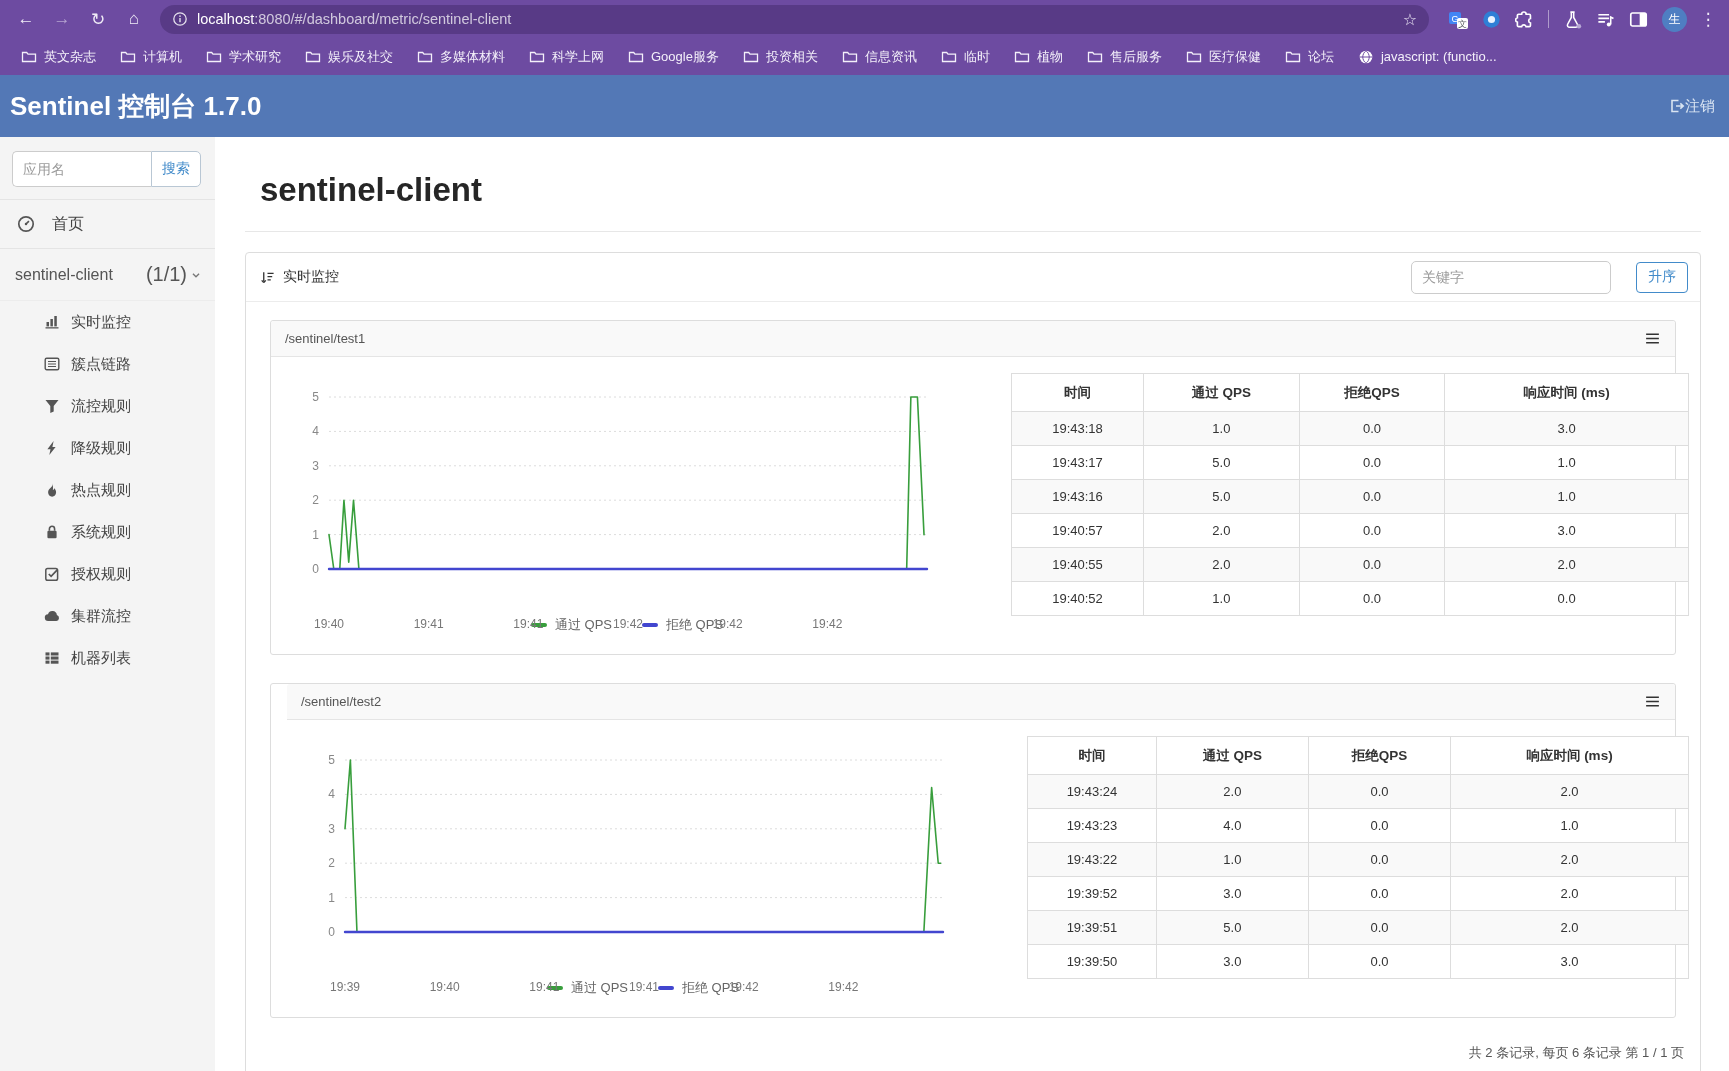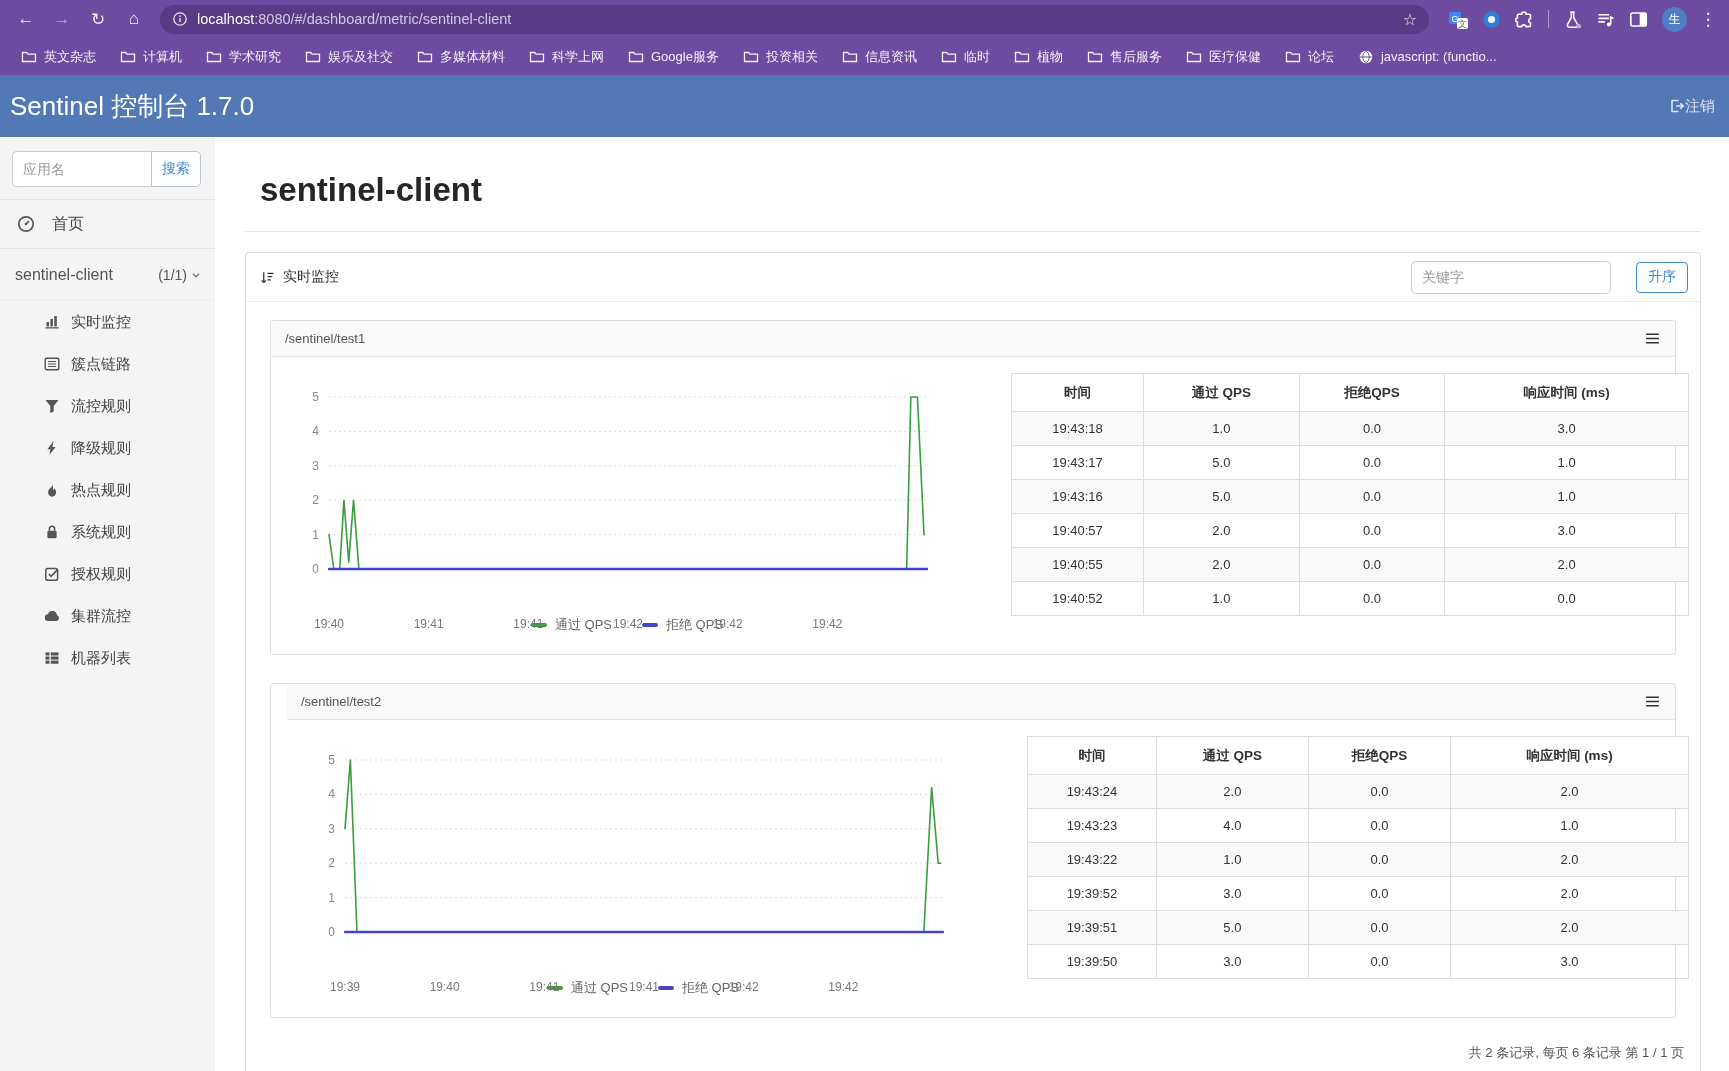--- a/index.html
+++ b/index.html
@@ -17,33 +17,33 @@
   .tool-icons { display: flex; align-items: center; gap: 14px; padding: 0 4px 0 6px; }
   .tool-icons .sep { width: 1px; height: 18px; background: rgba(255,255,255,.45); }
   .avatar { width: 25px; height: 25px; border-radius: 50%; background: #4f7ec2; color: #fff; font-size: 12px; display: flex; align-items: center; justify-content: center; cursor: pointer; }
 
   .bookmarks-bar { height: 37px; background: #6d4ba1; display: flex; align-items: center; padding: 0 12px; }
   .bm-items { display: flex; align-items: center; gap: 6px; overflow: hidden; }
   .bm { display: flex; align-items: center; gap: 7px; color: #f4f0fa; font-size: 13px; padding: 4px 9px; border-radius: 4px; cursor: pointer; white-space: nowrap; }
 
   
   .app-header { height: 62px; background: #5378b6; display: flex; align-items: center; justify-content: space-between; padding: 0 14px 0 10px; }
-  .app-title { color: #fff; font-size: 26px; }
+  .app-title { color: #fff; font-size: 26px; font-weight: bold; }
   .logout { display: flex; align-items: center; color: #d9e4f2; font-size: 15px; cursor: pointer; }
 
   
   .layout { display: flex; height: 934px; }
   .sidebar { width: 215px; background: #f4f4f4; flex: 0 0 auto; }
   .search-block { display: flex; margin: 14px 14px 12px 12px; }
   .search-input { flex: 1; height: 36px; border: 1px solid #ccc; border-right: 0; border-radius: 5px 0 0 5px; padding: 0 10px; font-size: 14px; color: #333; background: #fff; outline: none; min-width: 0; }
   .search-input::placeholder { color: #9a9a9a; }
   .search-btn { width: 50px; height: 36px; border: 1px solid #b9c7d4; border-radius: 0 5px 5px 0; background: #fff; color: #428bca; font-size: 14px; cursor: pointer; }
   .home-row { height: 50px; border-top: 1px solid #e4e4e4; border-bottom: 1px solid #e4e4e4; display: flex; align-items: center; gap: 17px; padding-left: 17px; font-size: 16px; color: #444; cursor: pointer; }
   .app-row { height: 52px; display: flex; align-items: center; justify-content: space-between; padding: 0 12px 0 15px; font-size: 16px; color: #555; cursor: pointer; border-bottom: 1px solid #ececec; }
-  .app-right { display: flex; align-items: center; gap: 2px; color: #555; font-size: 14px; }
+  .app-right { display: flex; align-items: center; gap: 2px; color: #555; font-size: 20px; }
   .menu-item { height: 42px; display: flex; align-items: center; gap: 11px; padding-left: 43px; font-size: 15px; color: #444; cursor: pointer; }
   .menu-item .mi { width: 17px; display: flex; justify-content: center; }
 
   .main { flex: 1; background: #fff; position: relative; overflow: hidden; }
   .page-title { margin: 34px 0 0 45px; font-size: 33px; font-weight: 700; color: #262626; }
   .title-hr { border: 0; border-top: 1px solid #e7e7e7; margin: 22px 28px 0 30px; }
 
   .panel { margin: 20px 28px 0 30px; border: 1px solid #ddd; border-radius: 4px; background: #fff; }
   .panel-heading { height: 49px; display: flex; align-items: center; padding: 0 12px 0 14px; border-bottom: 1px solid #ececec; }
   .panel-title { display: flex; align-items: center; gap: 8px; font-size: 14px; color: #333; }

